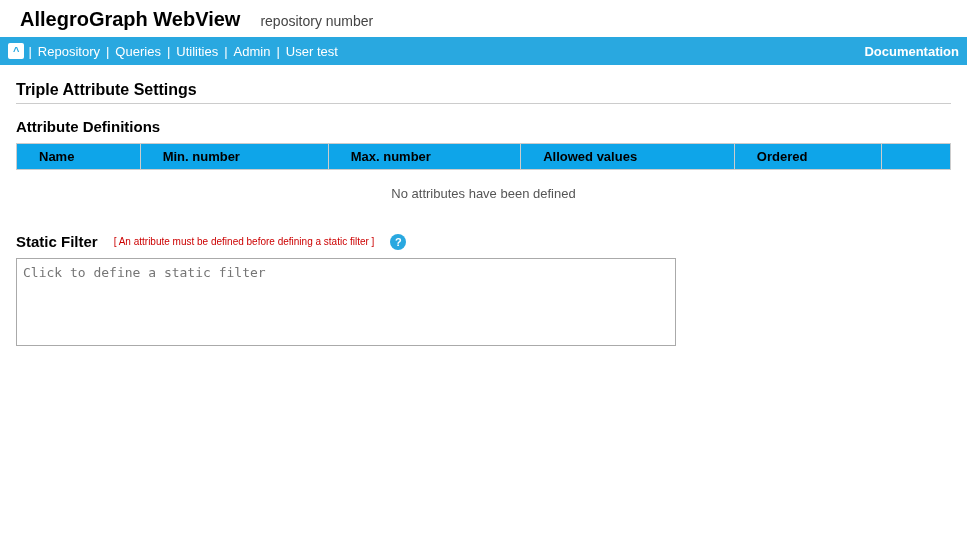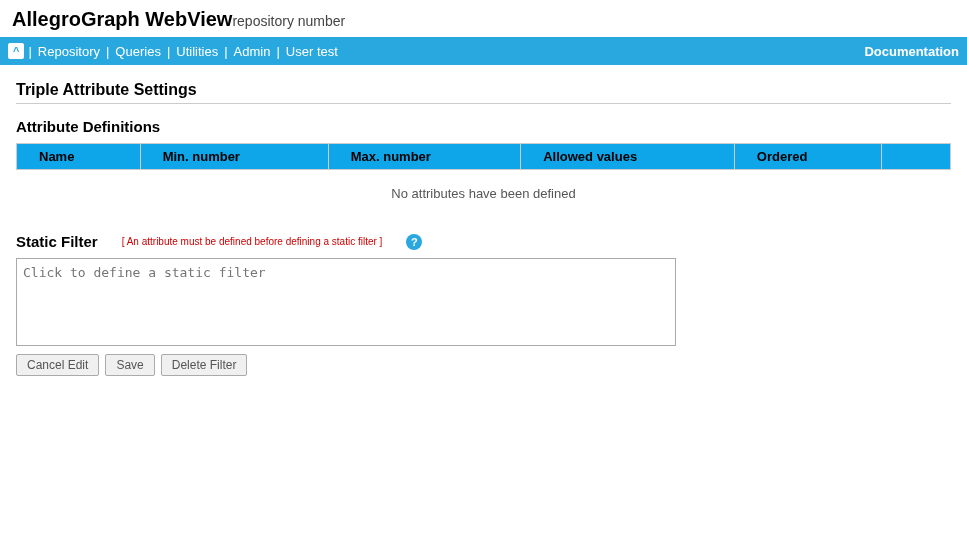--- a/index.html
+++ b/index.html
@@ -1,19 +1,19 @@
 <!DOCTYPE html>
 <html><head>
   <meta charset="utf-8">
   <style>
     * { box-sizing: border-box; margin: 0; padding: 0; }
     body { font-family: Arial, sans-serif; font-size: 13px; background: #fff; color: #000; }
 
     
-    #header { display: flex; align-items: baseline; padding: 8px 12px 6px 12px; }
+    #header { display: flex; align-items: baseline; padding: 8px 12px 6px 20px; gap: 20px; }
     #header .app-title { font-size: 20px; font-weight: bold; }
     #header .repo-label { font-size: 14px; color: #444; }
 
     
     #navbar { background: #29a8e0; padding: 0 8px; display: flex; align-items: center; height: 28px; }
     #navbar .nav-home { background: #fff; color: #29a8e0; font-size: 11px; font-weight: bold; padding: 2px 5px; margin-right: 4px; border-radius: 2px; cursor: pointer; }
     #navbar .nav-links { display: flex; align-items: center; color: #fff; font-size: 13px; }
     #navbar .nav-links .nav-item { color: #fff; text-decoration: none; cursor: pointer; padding: 0 6px; }
     #navbar .nav-links .sep { color: #fff; }
     #navbar .nav-doc { margin-left: auto; color: #fff; font-size: 13px; font-weight: bold; cursor: pointer; }
@@ -28,21 +28,21 @@
     .add-new-row { display: flex; justify-content: flex-end; padding: 4px 0 6px 0; }
     .add-new-btn { background: #f0f0f0; border: 1px solid #aaa; padding: 3px 10px; font-size: 13px; cursor: pointer; border-radius: 2px; }
 
     
     .attr-table { width: 100%; border-collapse: collapse; }
     .attr-table th { background: #0ea5e9; border: 1px solid #ccc; padding: 5px 22px; text-align: left; font-weight: bold; font-size: 13px; }
     .attr-table td { border: 1px solid #ccc; padding: 5px 10px; font-size: 13px; }
 
     
     .static-filter-section { margin-top: 16px; }
-    .static-filter-header { display: flex; align-items: center; gap: 24px; margin-bottom: 8px; }
+    .static-filter-header { display: flex; align-items: center; gap: 16px; margin-bottom: 8px; }
     .static-filter-title { font-size: 15px; font-weight: bold; }
     .static-filter-warning { color: #cc0000; font-size: 10px; text-align: right; }
     .help-icon { display: inline-flex; align-items: center; justify-content: center; width: 16px; height: 16px; background: #29a8e0; color: #fff; border-radius: 50%; font-size: 11px; font-weight: bold; cursor: pointer; }
 
     .filter-textarea { width: 660px; height: 88px; border: 1px solid #aaa; padding: 6px; font-size: 13px; font-family: monospace; color: #555; resize: none; display: block; }
 
     .filter-buttons { display: flex; gap: 6px; margin-top: 8px; }
     .filter-btn { background: #f0f0f0; border: 1px solid #aaa; padding: 3px 10px; font-size: 12px; cursor: pointer; border-radius: 2px; color: #555; }
   </style>
 </head>
@@ -97,20 +97,15 @@
     </tbody>
   </table>
 
   <div class="static-filter-section">
     <div class="static-filter-header">
       <span class="static-filter-title">Static Filter</span>
       <span class="static-filter-warning">[ An attribute must be defined before defining a static filter ]</span>
       <span class="help-icon">?</span>
     </div>
     <textarea class="filter-textarea" placeholder="Click to define a static filter" style=""></textarea>
-    <div class="filter-buttons">
-      <button class="filter-btn">Cancel Edit</button>
-      <button class="filter-btn">Save</button>
-      <button class="filter-btn">Delete Filter</button>
-    </div>
   </div>
 
 </div>
 
 </body></html>

